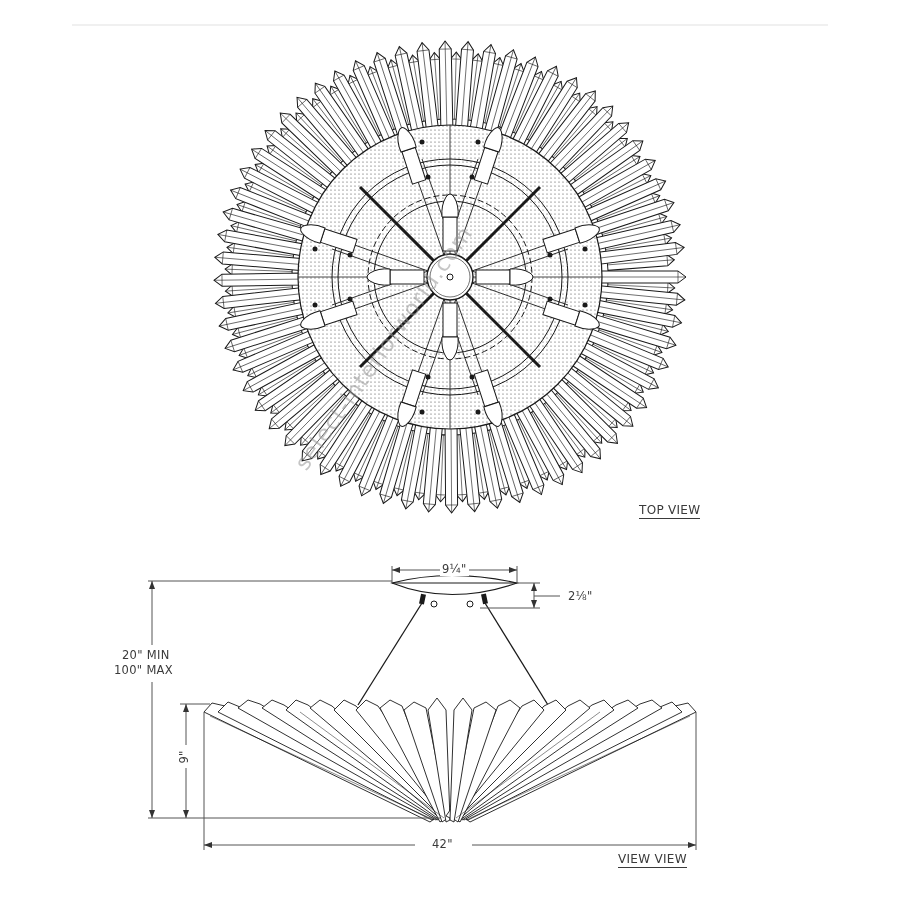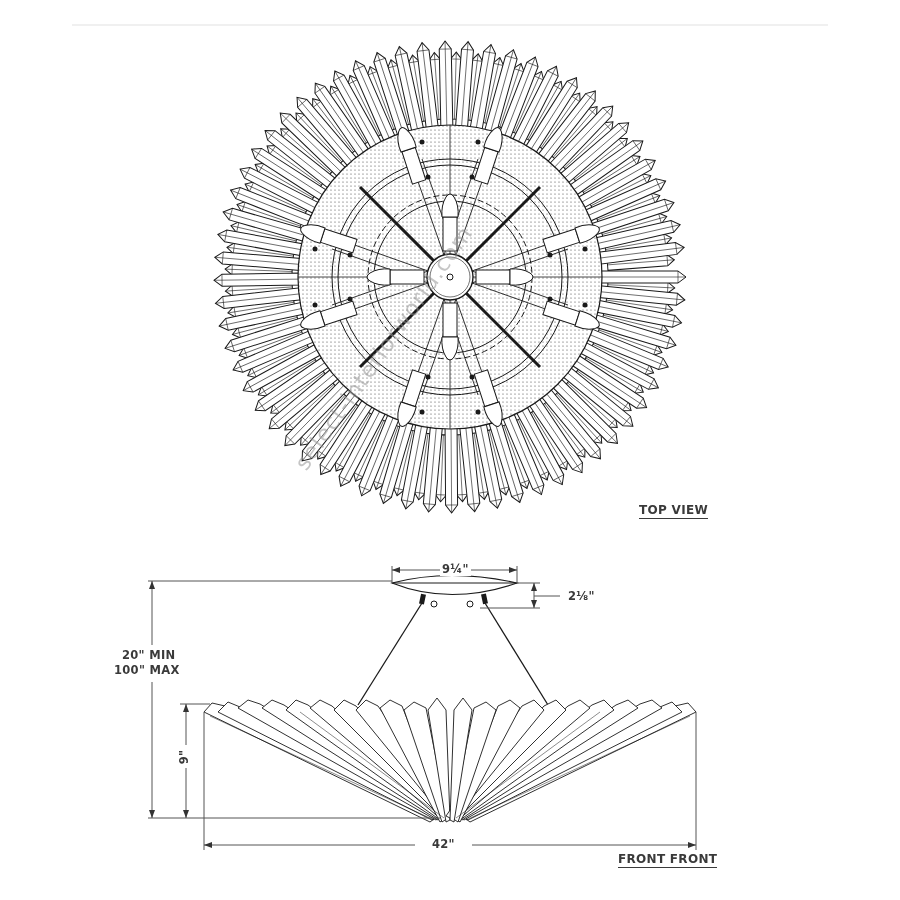--- a/index.html
+++ b/index.html
@@ -1,19 +1,19 @@
 <!DOCTYPE html>
 <html><head>
 <meta charset="utf-8">
 <style>
   html, body { margin: 0; padding: 0; background: #ffffff; }
   body { width: 900px; height: 900px; position: relative; overflow: hidden; font-family: "DejaVu Sans", sans-serif; }
   .top-rule { position: absolute; left: 72px; top: 24px; width: 756px; height: 2px; background: #f0f0f0; }
   svg.drawing { position: absolute; left: 0; top: 0; }
-  .label { position: absolute; font-family: "DejaVu Sans", sans-serif; color: #3a3a3a; font-size: 12px; letter-spacing: 0.3px; white-space: nowrap; font-weight: bold; }
+  .label { position: absolute; font-family: "DejaVu Sans", sans-serif; color: #3a3a3a; font-size: 12px; letter-spacing: 0.3px; white-space: nowrap; }
   .view-label { border-bottom: 1.4px solid #3a3a3a; padding-bottom: 1px; }
   .dim { font-size: 11.5px; color: #3a3a3a; }
   .dim-vert { transform: rotate(-90deg); transform-origin: center; }
   .watermark { position: absolute; left: 300px; top: 455px; font-size: 22px; color: rgba(150,150,150,0.55); transform: rotate(-55deg); transform-origin: left center; letter-spacing: 1px; white-space: nowrap; font-family: "DejaVu Sans", sans-serif; }
 </style>
 </head>
 <body>
 
 <div class="top-rule"></div>
 
@@ -329,21 +329,21 @@
         <path d="M152,818 l-3,-8 h6 z"></path>
       <path d="M186,704 l-3,8 h6 z"></path>
         <path d="M186,818 l-3,-8 h6 z"></path>
       <path d="M204,845 l8,-3 v6 z"></path>
         <path d="M696,845 l-8,-3 v6 z"></path>
     </g>
   </g>
 </svg>
 
 <div class="label view-label" style="left:639px; top:503px;">TOP VIEW</div>
-<div class="label view-label" style="left:618px; top:852px;">FRONT FRONT</div>
+<div class="label view-label" style="left:618px; top:852px;">VIEW VIEW</div>
 
 <div class="label dim" style="left:440px; top:562px; background:#fff; padding:0 2px;">9¼"</div>
 <div class="label dim" style="left:568px; top:589px;">2⅛"</div>
 <div class="label dim" style="left:122px; top:648px; background:#fff;">20" MIN</div>
 <div class="label dim" style="left:114px; top:663px; background:#fff;">100" MAX</div>
 <div class="label dim dim-vert" style="left:177px; top:750px;">9"</div>
 <div class="label dim" style="left:432px; top:837px;">42"</div>
 
 <div class="watermark">select-interiorworld.com</div>
 

